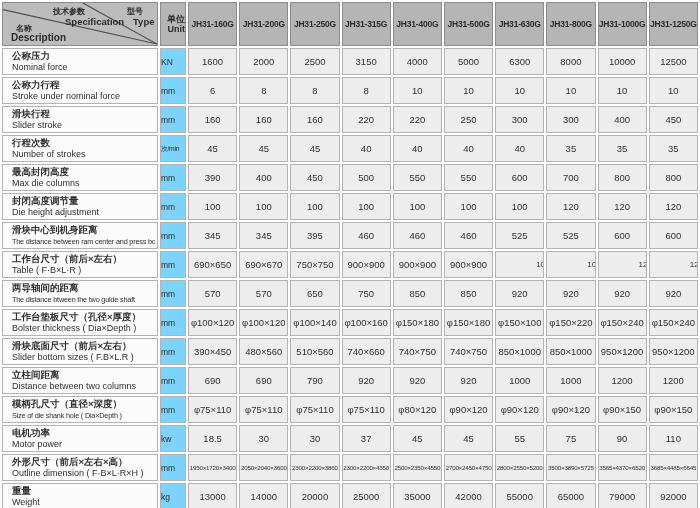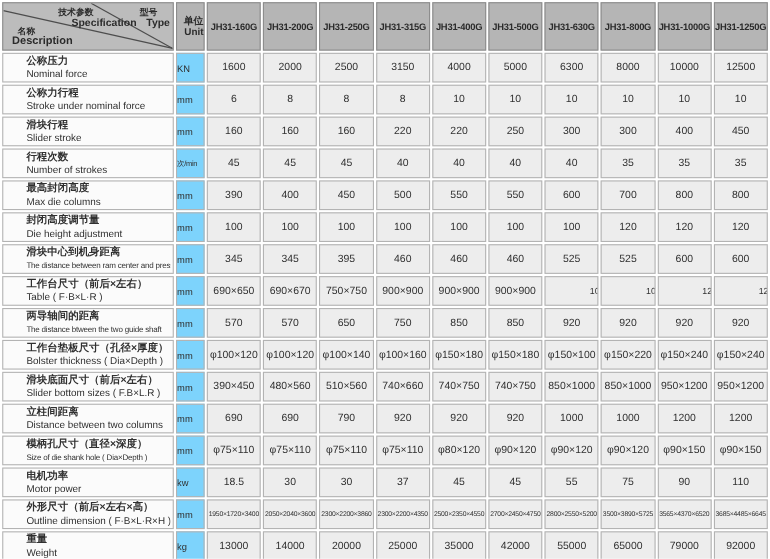--- a/index.html
+++ b/index.html
@@ -12,21 +12,21 @@
   th.diag svg{position:absolute;left:0;top:0;width:100%;height:100%;}
   th.diag span{position:absolute;white-space:nowrap;}
   .c-spec-zh{top:3px;left:50px;font-size:8px;}
   .c-spec-en{top:13px;left:62px;font-size:9.5px;}
   .c-type-zh{top:3px;left:124px;font-size:8px;}
   .c-type-en{top:13px;left:130px;font-size:9.5px;}
   .c-name-zh{top:20px;left:13px;font-size:8px;}
   .c-name-en{top:29px;left:8px;font-size:10px;}
   th.unitth{width:26px;font-size:9px;line-height:10px;text-align:right;}
   th.modelth{font-size:8.5px;letter-spacing:-0.2px;text-align:center;overflow:hidden;}
-  td.label{background:#fbfbfb;text-align:left;padding:1px 2px 1px 21px;overflow:hidden;}
+  td.label{background:#fbfbfb;text-align:left;padding:1px 2px 1px 9px;overflow:hidden;}
   td.label .zh{font-size:9.5px;font-weight:bold;line-height:12px;white-space:nowrap;}
   td.label .en{font-size:9px;line-height:11px;white-space:nowrap;overflow:hidden;}
   td.label .en.condensed{font-size:7.3px;letter-spacing:-0.2px;}
   td.unit{background:#7dd3fc;font-size:8.5px;text-align:left;overflow:hidden;}
   td.unit.small-unit{font-size:6.8px;letter-spacing:-0.3px;}
   td.val{background:#ededed;font-size:9.5px;text-align:center;overflow:hidden;white-space:nowrap;}
   td.val.mid{font-size:8px;padding-left:40px;}
   td.val.tiny{font-size:6.2px;letter-spacing:-0.2px;}
 </style>
 </head>

